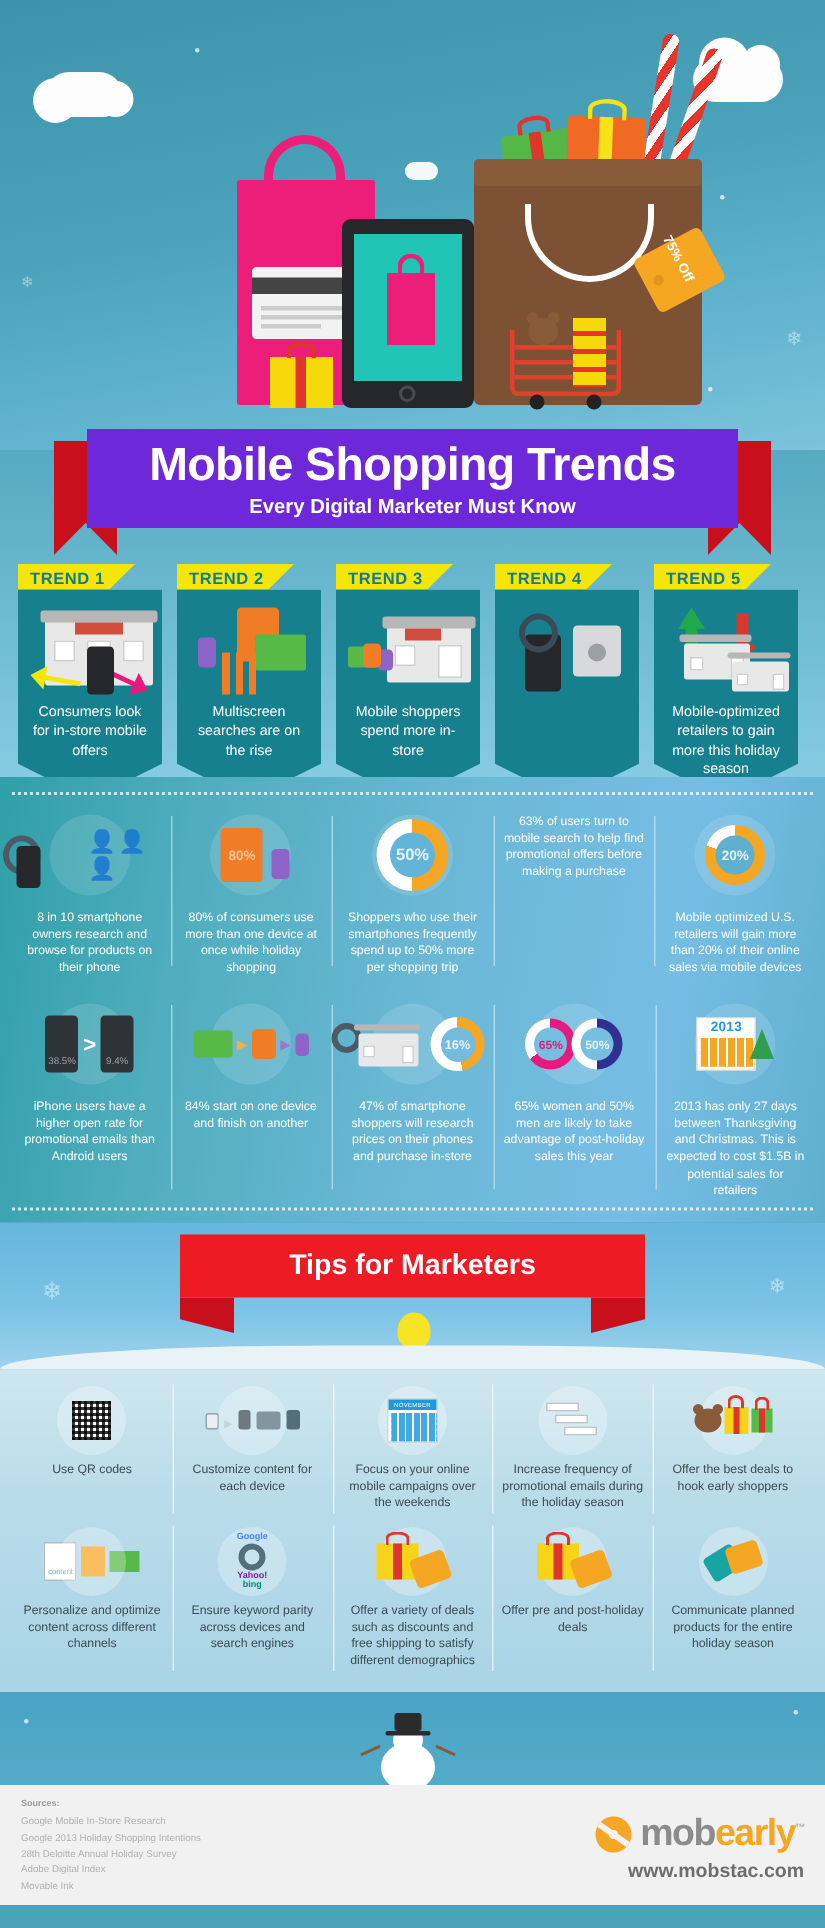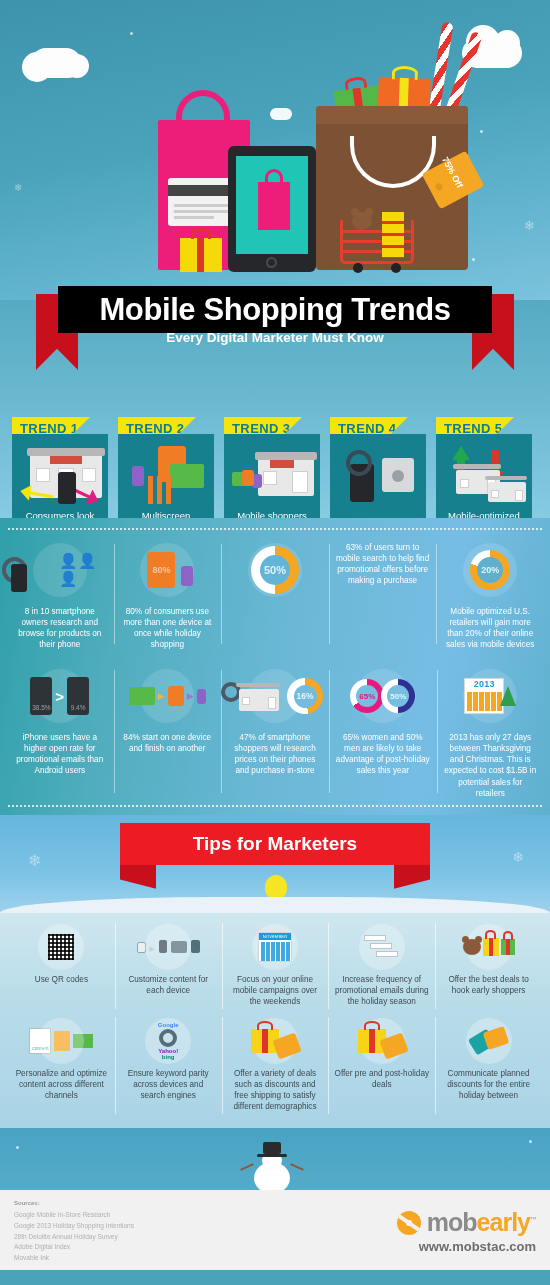--- a/index.html
+++ b/index.html
@@ -69,32 +69,32 @@
   .tablet .scr{ position:absolute; left:8px; top:10px; width:72px; height:98px; background:#20c5b5;}
   .tablet .hm{ position:absolute; left:38px; bottom:4px; width:11px; height:11px; border:2px solid #4a4b50; border-radius:50%;}
   .minibag{ position:absolute; left:22px; top:26px; width:32px; height:48px; background:#ec1e79;}
   .minibag .h{ position:absolute; left:7px; top:-13px; width:18px; height:15px; border:3px solid #ec1e79; border-bottom:none; border-radius:12px 12px 0 0;}
 
   
   .ribbon-wrap{ position:absolute; left:0; top:286px; width:550px; height:76px; z-index:8;}
   .rb-tail{ position:absolute; width:42px; height:76px; background:#c8101c; top:8px;}
   .rb-tail.l{ left:36px; clip-path: polygon(0 0,100% 0,100% 100%,50% 72%,0 100%);}
   .rb-tail.r{ right:36px; clip-path: polygon(0 0,100% 0,100% 100%,50% 72%,0 100%);}
-  .rb-main{ position:absolute; left:58px; top:0; width:434px; height:47px; background:#000000;}
+  .rb-main{ position:absolute; left:58px; top:0; width:434px; height:66px; background:#6d28d9;}
   .rb-title{ color:#fff; font-size:31px; font-weight:bold; text-align:center; letter-spacing:-.4px; line-height:1; padding-top:8px;}
   .rb-sub{ color:#fff; font-size:13.5px; font-weight:bold; text-align:center; padding-top:5px;}
 
   
   .trends{ position:relative; height:218px;
     background: linear-gradient(180deg,#56aac1 0%,#6fbcd4 55%,#86cbe2 100%); padding-top:2px; }
   .trend-row{ display:flex; padding:0 8px; gap:6px;}
   .trend{ width:100px; position:relative;}
   .badge{ position:relative; height:17px; background:#f5e60a; width:78px; margin-left:4px;
     clip-path: polygon(0 0,100% 0,78% 100%,0 100%); }
-  .badge span{ display:block; color:#0e7d8f; font-size:13px; font-weight:bold; letter-spacing:.4px; padding:4px 0 0 8px;margin-top:41px;}
+  .badge span{ display:block; color:#0e7d8f; font-size:11px; font-weight:bold; letter-spacing:.4px; padding:4px 0 0 8px;}
   .pennant{ background:#17808f; width:96px; margin-left:4px; min-height:140px; position:relative; padding:8px 6px 0;
     clip-path: polygon(0 0,100% 0,100% 83%,50% 100%,0 83%); }
   .pennant .art{ height:68px; position:relative;}
   .pennant .cap{ color:#fff; font-size:9.5px; line-height:1.35; text-align:center; padding:0 2px;}
 
   
   .store{ position:absolute; left:12px; top:12px; width:72px; height:44px; background:#e8e8e8; border-radius:2px;}
   .store .roof{ position:absolute; left:-3px; top:-6px; width:78px; height:8px; background:#b7b7b7; border-radius:2px;}
   .store .sign{ position:absolute; left:20px; top:2px; width:32px; height:8px; background:#d14d3e;}
   .store .win{ position:absolute; top:14px; width:14px; height:14px; background:#fff; border:1px solid #cfcfcf;}
@@ -398,20 +398,21 @@
       </div>
 
       <div class="stat">
         <div class="icon">
           <div class="halo"></div>
           <div class="donut" style="background:conic-gradient(#f5a623 0 50%, #ffffff 50% 100%);">
             <div style="position:absolute;width:30px;height:30px;border-radius:50%;background:#62b5d8;"></div>
             <span class="pc">50%</span>
           </div>
         </div>
+        <div class="txt">Shoppers who use their smartphones frequently spend up to 50% more per shopping trip</div>
       </div>
 
       <div class="stat">
         <div class="txt">63% of users turn to mobile search to help find promotional offers before making a purchase</div>
       </div>
 
       <div class="stat">
         <div class="icon">
           <div class="halo"></div>
           <div class="donut" style="background:conic-gradient(#f5a623 0 80%, #ffffff 80% 100%);width:40px;height:40px;">
@@ -617,21 +618,21 @@
         <div class="txt">Offer pre and post-holiday deals</div>
       </div>
       <div class="tip">
         <div class="icon">
           <div class="halo"></div>
           <div style="position:relative;width:40px;height:28px;">
             <div class="pricetag teal" style="width:22px;height:18px;left:2px;top:6px;"></div>
             <div class="pricetag" style="position:absolute;left:16px;top:2px;width:22px;height:18px;transform:rotate(-18deg);"></div>
           </div>
         </div>
-        <div class="txt">Communicate planned discounts for the entire holiday between</div>
+        <div class="txt">Communicate planned products for the entire holiday season</div>
       </div>
     </div>
   </div>
 
   <div class="footer-snow">
     <div class="dot" style="left:16px;top:18px;width:3px;height:3px;"></div>
     <div class="dot" style="right:18px;top:12px;width:3px;height:3px;"></div>
     <div class="snowman">
       <div class="sm-b"></div>
       <div class="sm-h"></div>

